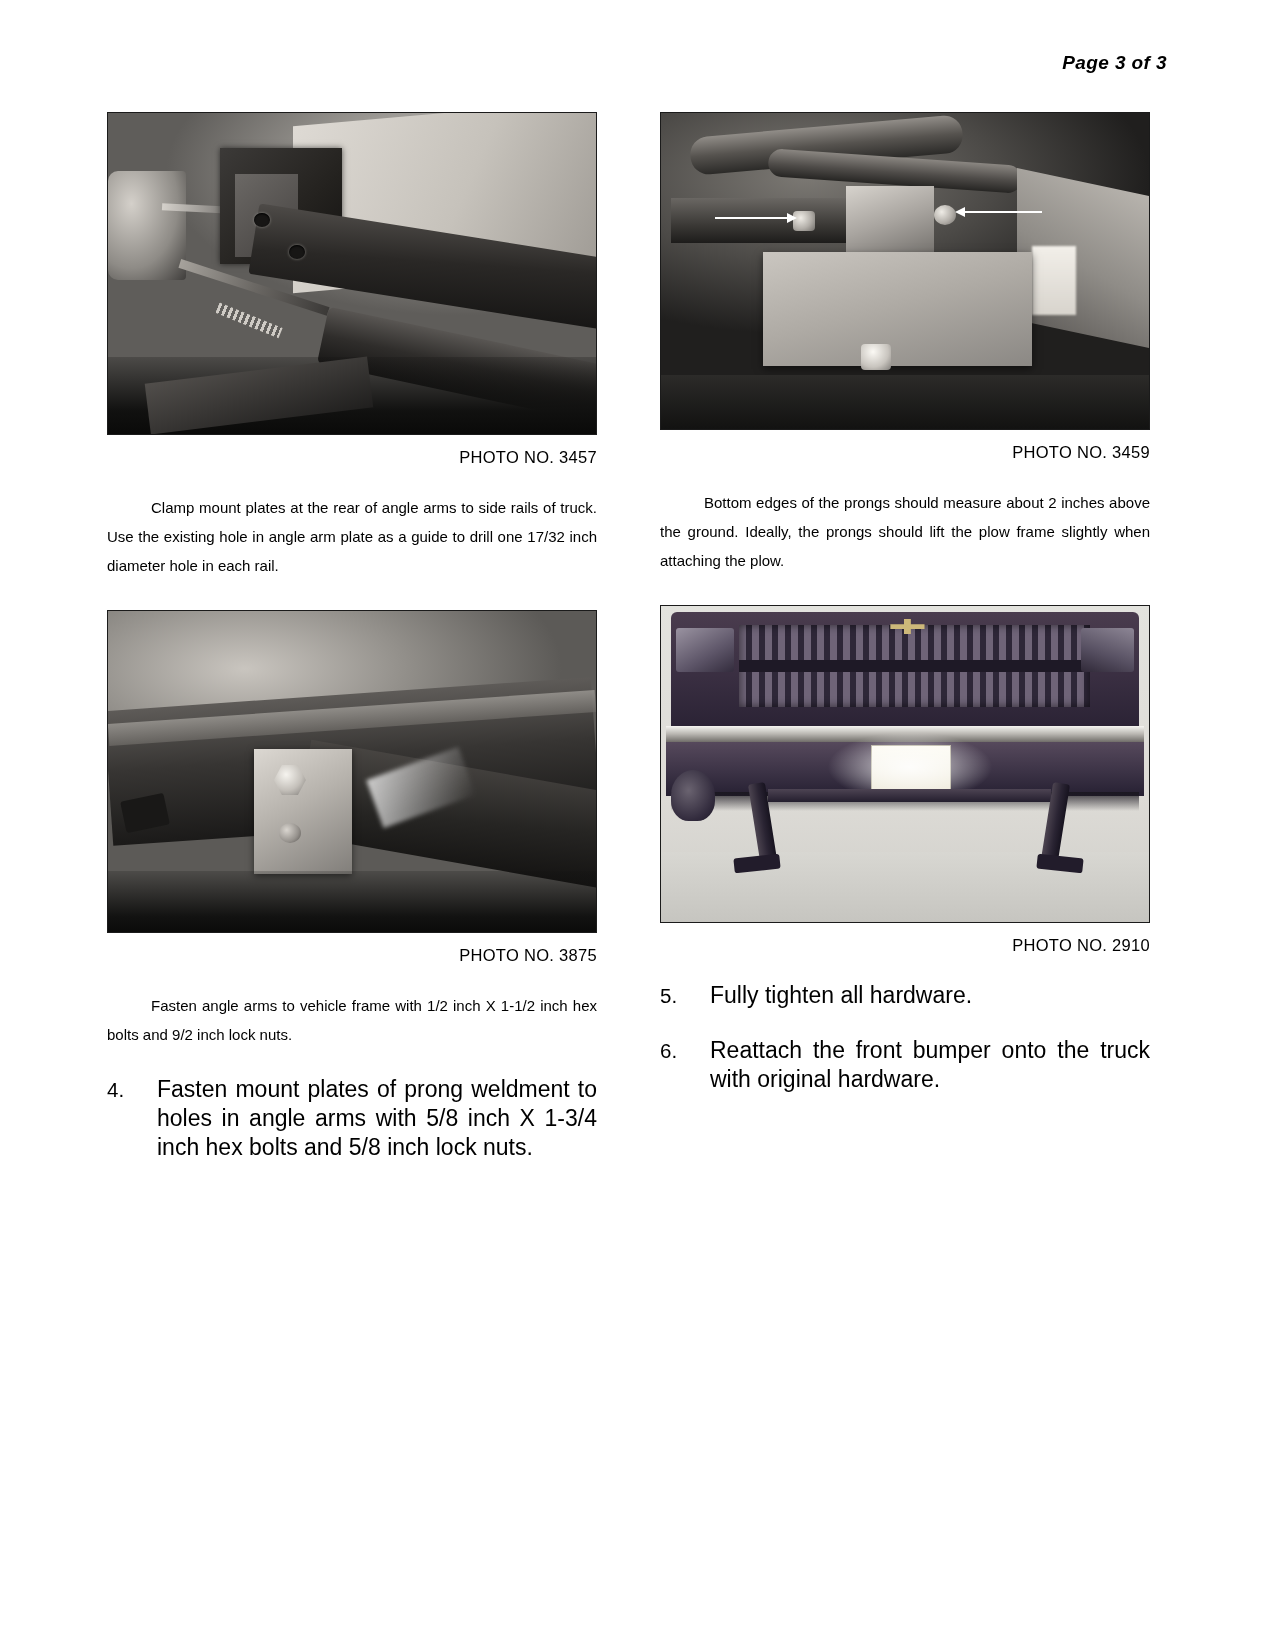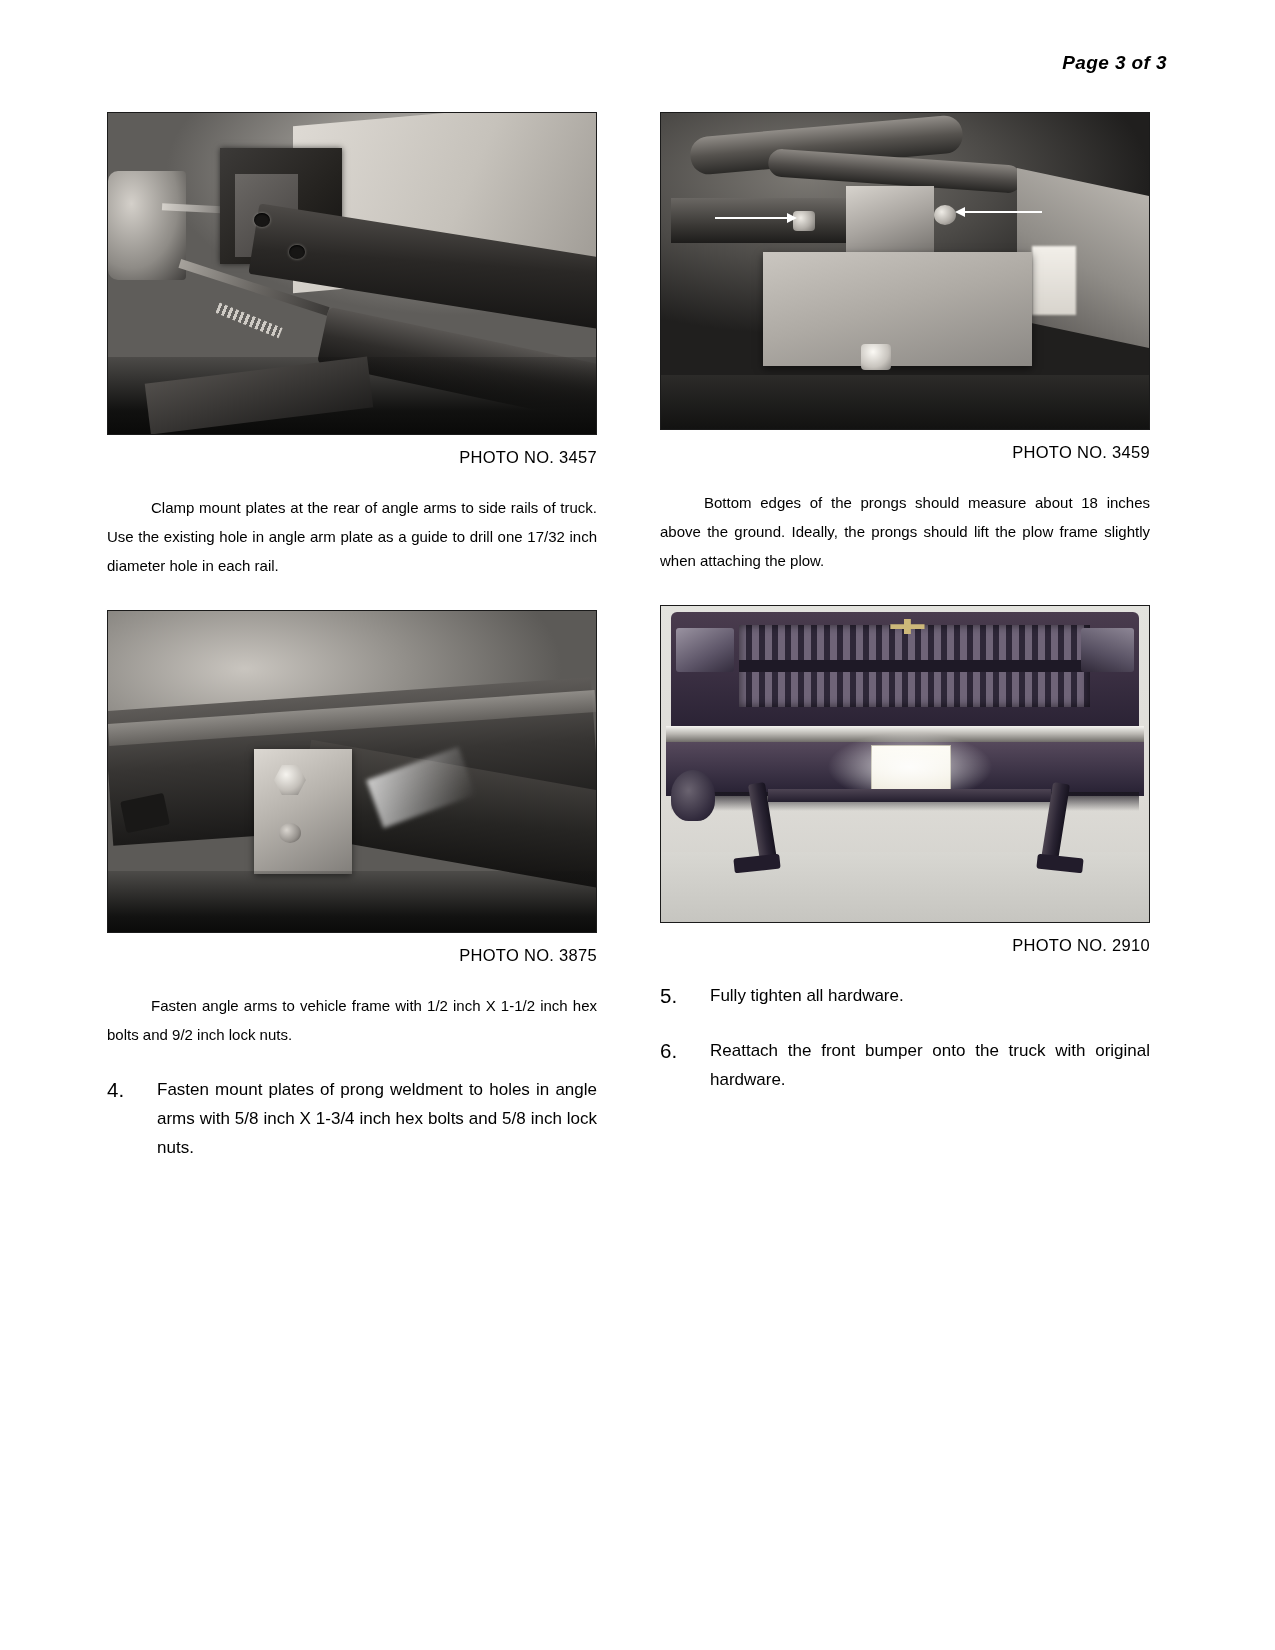--- a/index.html
+++ b/index.html
@@ -75,21 +75,21 @@
     align-items: flex-start;
   }
   .numbered .num {
     width: 50px;
     flex: 0 0 50px;
     font-size: 20.5px;
     line-height: 29px;
   }
   .numbered .body {
     flex: 1 1 auto;
-    font-size: 17px;
+    font-size: 23px;
     line-height: 29px;
     text-align: justify;
   }
   .spacer-26 { height: 26px; }
   .spacer-30 { height: 30px; }
 
   
   #photo-3457 { height: 323px; }
   #photo-3457 .bg {
     position: absolute; inset: 0;
@@ -453,21 +453,21 @@
         <div class="bolt b3"></div>
         <div class="arrow a1"></div>
         <div class="arrow a2"></div>
         <div class="ground"></div>
       </div>
       <figcaption class="caption">PHOTO NO. 3459</figcaption>
     </figure>
 
     <div class="spacer-26"></div>
 
-    <p class="para indent">Bottom edges of the prongs should measure about 18 inches above the ground. Ideally, the prongs should lift the plow frame slightly when attaching the plow.</p>
+    <p class="para indent">Bottom edges of the prongs should measure about 2 inches above the ground. Ideally, the prongs should lift the plow frame slightly when attaching the plow.</p>
 
     <div class="spacer-30"></div>
 
     <figure class="figure">
       <div class="photo" id="photo-3460">
         <div class="bg"></div>
         <div class="body-upper"></div>
         <div class="grille"></div>
         <div class="grille-mid"></div>
         <div class="headlight-l"></div>

